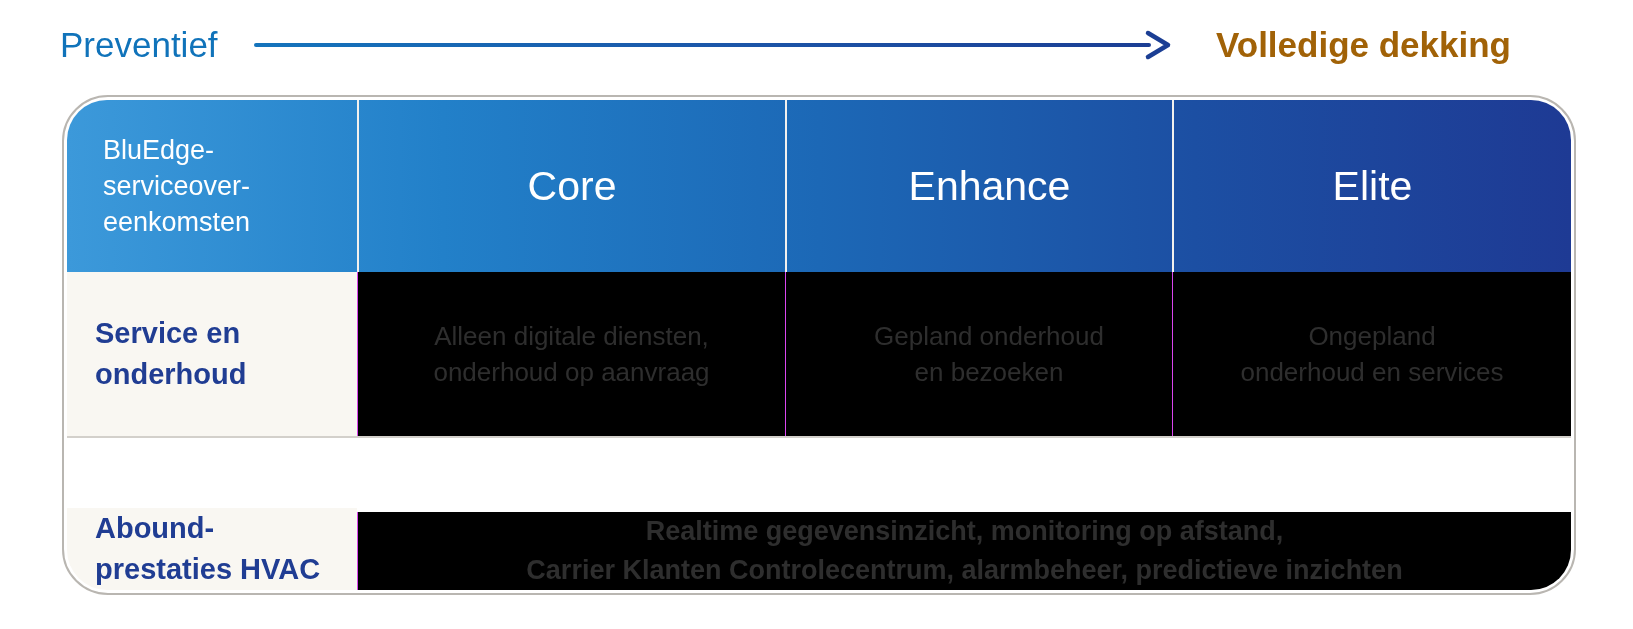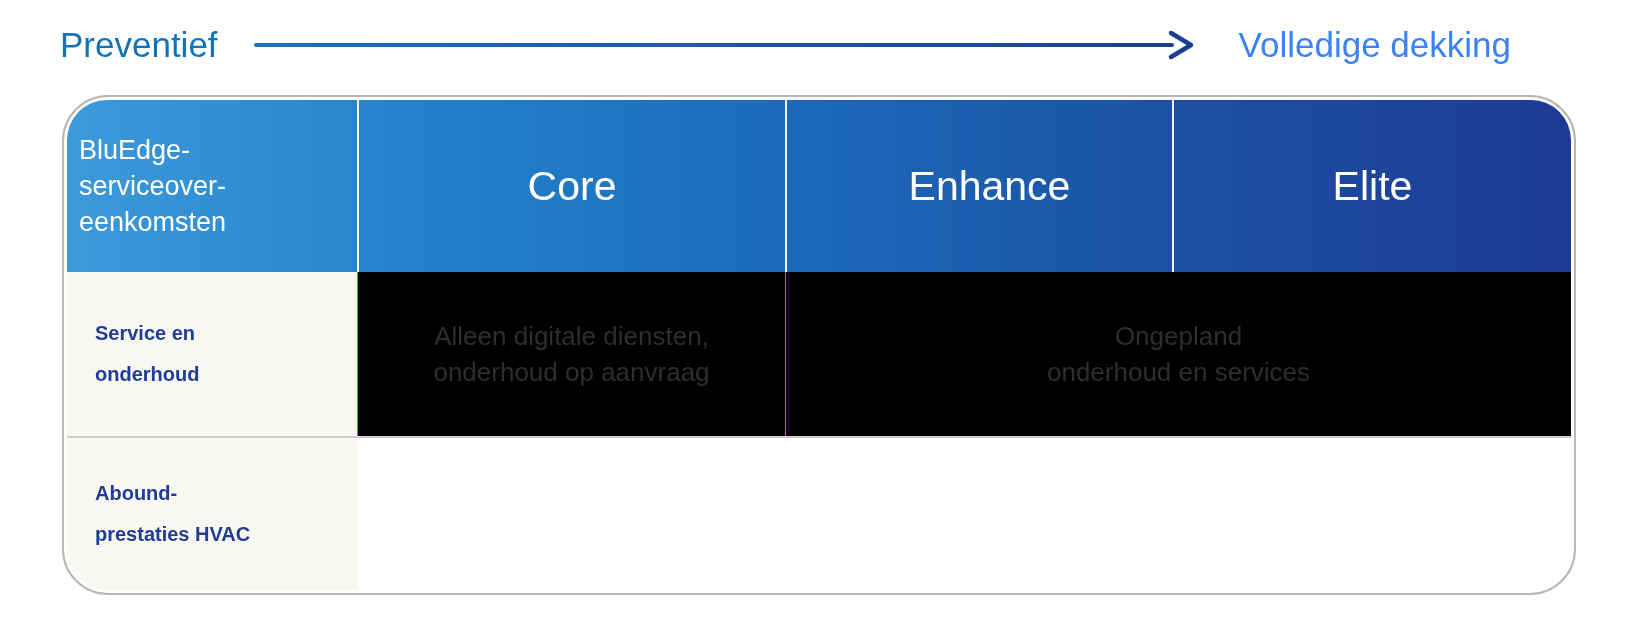--- a/index.html
+++ b/index.html
@@ -25,22 +25,22 @@
   }
   .legend-left {
     font-size: 35px;
     font-weight: 500;
     color: #1073BA;
     white-space: nowrap;
     margin-right: 36px;
   }
   .legend-right {
     font-size: 35px;
-    font-weight: 400;
-    color: #3b82f6;
+    font-weight: 700;
+    color: #a16207;
     white-space: nowrap;
     margin-left: 42px;
   }
   .arrow-track {
     flex: 1;
     display: flex;
     align-items: center;
     height: 40px;
   }
   .arrow-shaft {
@@ -78,51 +78,51 @@
   .row-header {
     flex: 0 0 172px;
     background: linear-gradient(90deg, #3C99DA 0%, #2280C9 25%, #1C68B6 50%, #1C4FA3 75%, #1E3A94 100%);
     color: #ffffff;
   }
   .cell-corner {
     width: 290px;
     box-sizing: border-box;
     display: flex;
     align-items: center;
-    padding-left: 12px;
+    padding-left: 36px;
     font-size: 27px;
     font-weight: 500;
     line-height: 36px;
     white-space: pre-line;
   }
   .cell-plan {
     box-sizing: border-box;
     display: flex;
     align-items: center;
     justify-content: center;
     font-size: 41px;
     font-weight: 500;
     border-left: 2px solid #F2F1EE;
   }
   .w-core    { width: 428px; }
   .w-enhance { width: 387px; padding-left: 20px; }
   .w-elite   { flex: 1; }
 
   
   .row-mid { flex: 0 0 164px; }
-  .row-bottom { flex: 1; border-top: 2px solid #D3D0CB; }
+  .row-bottom { flex: 1; border-top: 2px solid #D3D0CB; align-items: flex-end; }
   .cell-label {
     width: 290px;
     box-sizing: border-box;
     background: #F9F7F2;
     color: #203D93;
     display: flex;
     align-items: center;
     padding-left: 28px;
-    font-size: 20px;
+    font-size: 29px;
     font-weight: 600;
     line-height: 41px;
     white-space: pre-line;
   }
   .cell-dark {
     box-sizing: border-box;
     background: #000000;
     color: #2E2E2E;
     display: flex;
     align-items: center;
@@ -166,25 +166,29 @@
         <div class="cell-plan w-core">Core</div>
         <div class="cell-plan w-enhance">Enhance</div>
         <div class="cell-plan w-elite">Elite</div>
       </div>
 
       <div class="row row-mid">
         <div class="cell-label">Service en
 onderhoud</div>
         <div class="cell-dark w-core">Alleen digitale diensten,
 onderhoud op aanvraag</div>
+        <div class="cell-dark w-enhance">Gepland onderhoud
+en bezoeken</div>
         <div class="cell-dark w-elite">Ongepland
 onderhoud en services</div>
       </div>
 
       <div class="row row-bottom">
         <div class="cell-label">Abound-
 prestaties HVAC</div>
+        <div class="cell-dark cell-merged">Realtime gegevensinzicht, monitoring op afstand,
+Carrier Klanten Controlecentrum, alarmbeheer, predictieve inzichten</div>
       </div>
 
     </div>
   </div>
 
 </div>
 
 </body></html>

